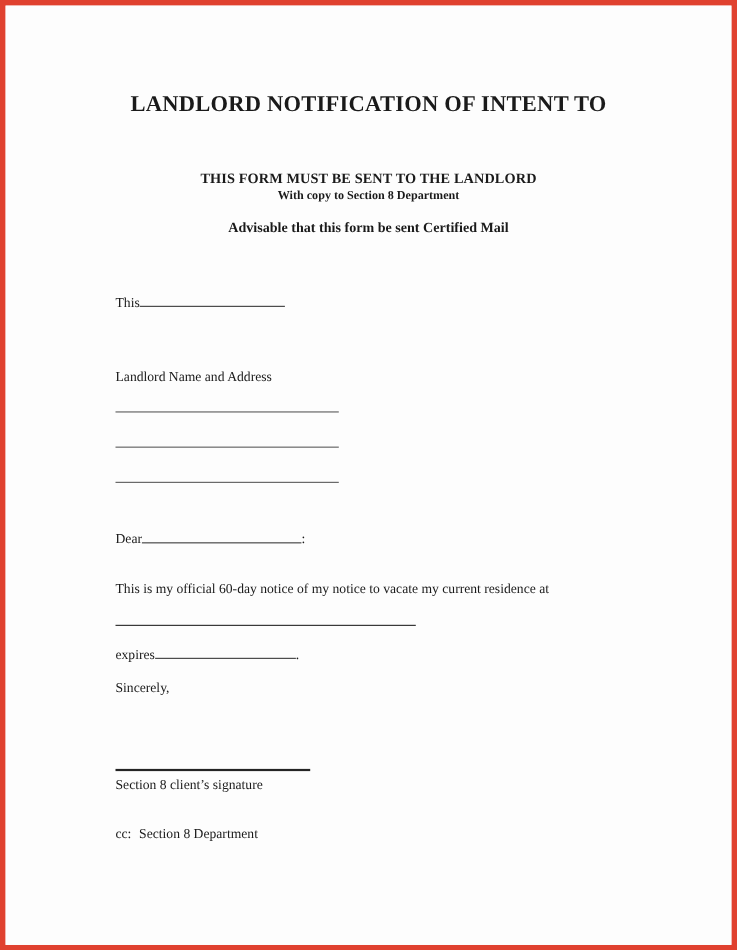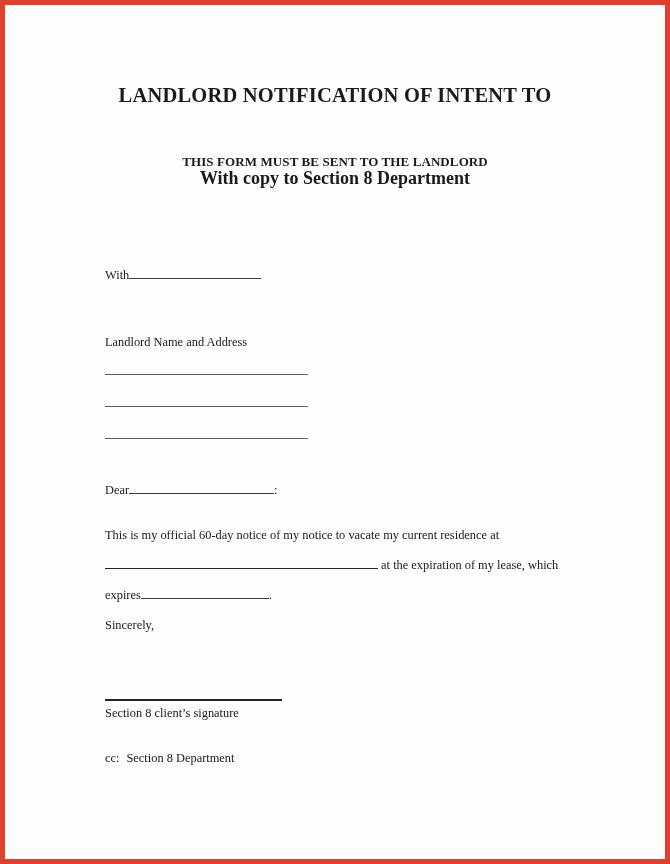--- a/index.html
+++ b/index.html
@@ -51,21 +51,21 @@
     top: 149px;
     text-align: center;
   }
   .subtitle-1 {
     font-size: 13px;
     font-weight: bold;
     line-height: 16px;
     letter-spacing: 0.1px;
   }
   .subtitle-2 {
-    font-size: 18px;
+    font-size: 11px;
     font-weight: bold;
     line-height: 16px;
   }
   .advisable {
     position: absolute;
     left: 0;
     right: 0;
     top: 195px;
     text-align: center;
     font-size: 12.8px;
@@ -140,36 +140,37 @@
       <div class="doc-title">
         <span>LANDLORD NOTIFICATION OF INTENT TO</span><br>
       </div>
     </div>
 
     <div class="subtitle-block">
       <div class="subtitle-1">THIS FORM MUST BE SENT TO THE LANDLORD</div>
       <div class="subtitle-2">With copy to Section 8 Department</div>
     </div>
 
+    <div class="advisable">Advisable that this form be sent Certified Mail</div>
 
     <div class="body-area">
 
-      <div class="line-date"><span>With</span><span class="blank blank-date"></span></div>
+      <div class="line-date"><span>This</span><span class="blank blank-date"></span></div>
 
       <div class="label-landlord">Landlord Name and Address</div>
 
       <div class="rule-full rule-1"></div>
       <div class="rule-full rule-2"></div>
       <div class="rule-full rule-3"></div>
 
       <div class="line-dear"><span>Dear</span><span class="blank blank-dear"></span><span>:</span></div>
 
       <div class="para-1">This is my official 60-day notice of my notice to vacate my current residence at</div>
 
-      <div class="para-2"><span class="blank-lease-long"></span><span> at the expiration of my lease, which</span></div>
+      <div class="para-2"><span class="blank-lease-long"></span></div>
 
       <div class="para-3"><span>expires</span><span class="blank blank-expires"></span><span>.</span></div>
 
       <div class="sincerely">Sincerely,</div>
 
       <div class="sig-rule"></div>
       <div class="sig-label">Section 8 client’s signature</div>
 
       <div class="cc-line"><span>cc:</span><span class="cc-gap"></span><span>Section 8 Department</span></div>
 

